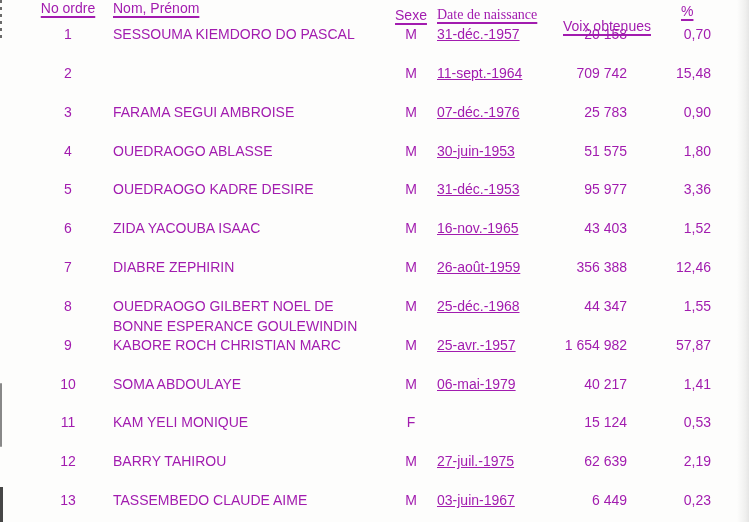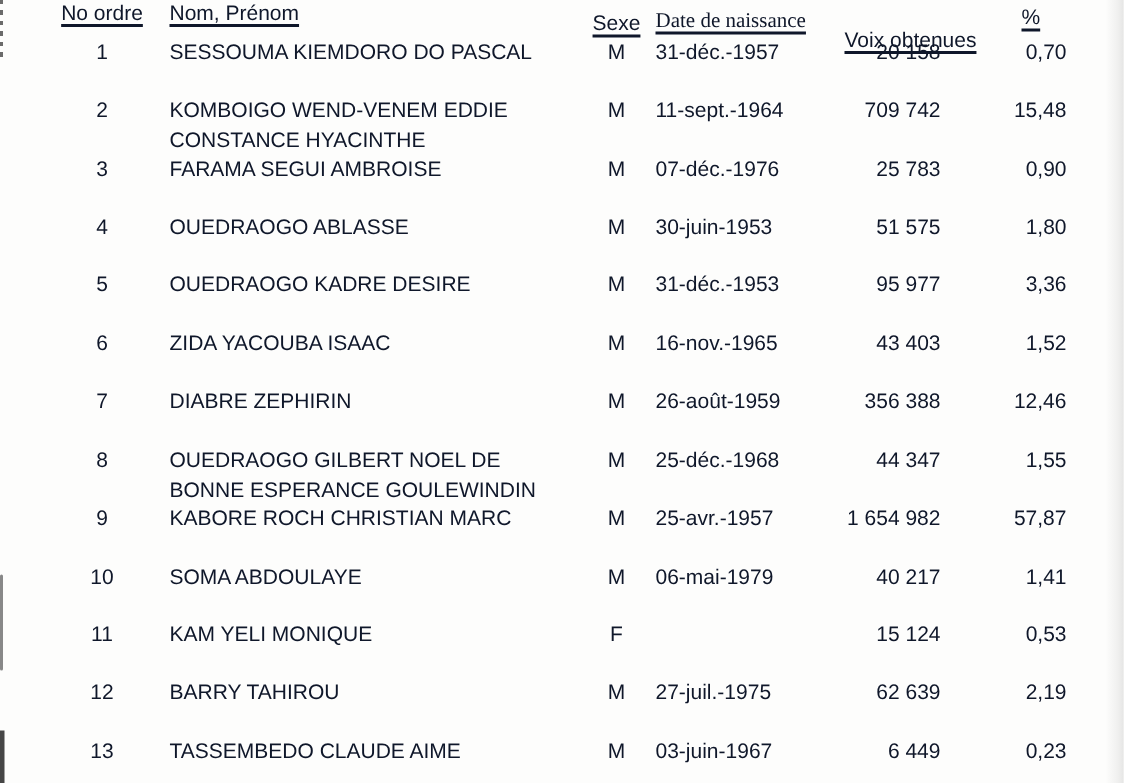--- a/index.html
+++ b/index.html
@@ -2,29 +2,29 @@
 <html><head>
 <meta charset="utf-8">
 <style>
   html, body { margin: 0; padding: 0; background: #e9e9e9; }
   .page {
     position: relative;
     width: 749px;
     height: 522px;
     background: #fdfdfc;
     font-family: "Liberation Sans", sans-serif;
-    color: #0f172a;
+    color: #a21caf;
     overflow: hidden;
     font-size: 14px;
   }
   
   .c-no    { position: absolute; left: 38px;  width: 60px;  text-align: center; }
   .c-name  { position: absolute; left: 113px; width: 268px; text-align: left; }
   .c-sex   { position: absolute; left: 390px; width: 42px;  text-align: center; }
-  .c-birth { position: absolute; left: 437px; width: 108px; text-align: left; }
+  .c-birth { position: absolute; left: 437px; width: 108px; text-align: left; text-decoration: underline; }
   .c-votes { position: absolute; left: 524px; width: 103px; text-align: right; }
   .c-pct   { position: absolute; left: 648px; width: 63px;  text-align: right; }
 
   
   .thead { position: absolute; top: 0; left: 0; right: 0; height: 24px; }
   .thead span {
     line-height: 20px;
     text-decoration: underline;
     text-decoration-thickness: 1.5px;
     text-underline-offset: 3px;
@@ -88,21 +88,20 @@
       <span class="c-no">1</span>
       <span class="c-name">SESSOUMA KIEMDORO DO PASCAL</span>
       <span class="c-sex">M</span>
       <span class="c-birth">31-déc.-1957</span>
       <span class="c-votes">20 158</span>
       <span class="c-pct">0,70</span>
     </div>
 
     <div class="row">
       <span class="c-no">2</span>
-      <span class="c-name">KOMBOIGO WEND-VENEM EDDIE CONSTANCE HYACINTHE</span>
       <span class="c-sex">M</span>
       <span class="c-birth">11-sept.-1964</span>
       <span class="c-votes">709 742</span>
       <span class="c-pct">15,48</span>
     </div>
 
     <div class="row">
       <span class="c-no">3</span>
       <span class="c-name">FARAMA SEGUI AMBROISE</span>
       <span class="c-sex">M</span>

